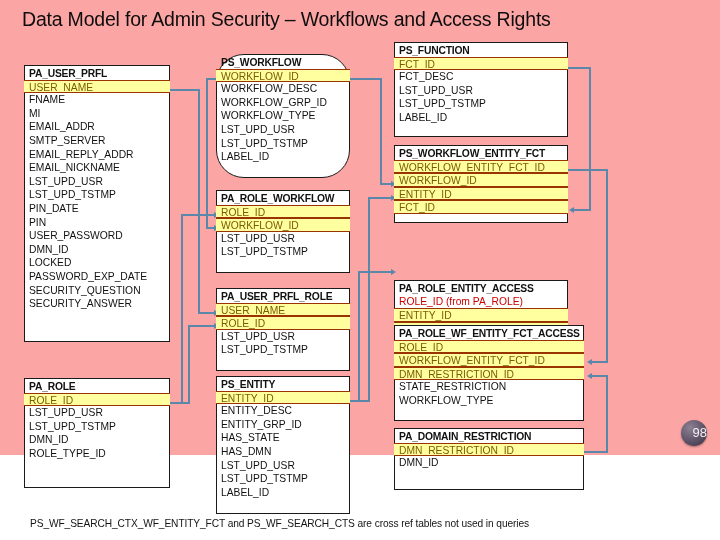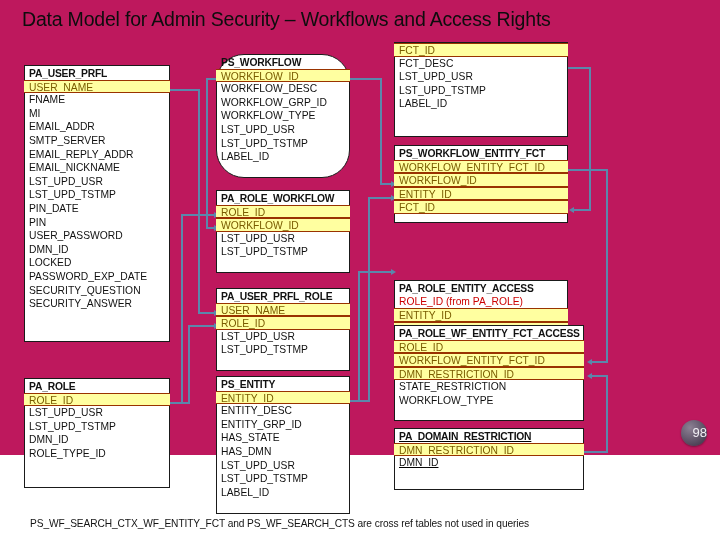--- a/index.html
+++ b/index.html
@@ -6,21 +6,21 @@
   html, body {
     margin: 0; padding: 0;
     width: 720px; height: 540px;
     background: #ffffff;
     font-family: "Liberation Sans", sans-serif;
     overflow: hidden;
   }
   #slide {
     position: relative;
     width: 720px; height: 455px;
-    background: #be185d;
+    background: #fca5a5;
   }
   
   .slide-title {
     position: absolute;
     left: 22px; top: 8px;
     width: 680px;
     font-size: 19.5px;
     font-weight: 400;
     color: #0d0d0d;
     letter-spacing: -0.2px;
@@ -222,20 +222,21 @@
     <div class="row">ENTITY_DESC</div>
     <div class="row">ENTITY_GRP_ID</div>
     <div class="row">HAS_STATE</div>
     <div class="row">HAS_DMN</div>
     <div class="row">LST_UPD_USR</div>
     <div class="row">LST_UPD_TSTMP</div>
     <div class="row">LABEL_ID</div>
   </div>
 
   <div class="tbl" style="left:394px; top:42px; width:174px; height:95px;">
+    <div class="row hdr pad-top">PS_FUNCTION</div>
     <div class="row key">FCT_ID</div>
     <div class="row">FCT_DESC</div>
     <div class="row">LST_UPD_USR</div>
     <div class="row">LST_UPD_TSTMP</div>
     <div class="row">LABEL_ID</div>
   </div>
 
   <div class="tbl" style="left:394px; top:145px; width:174px; height:78px;">
     <div class="row hdr pad-top">PS_WORKFLOW_ENTITY_FCT</div>
     <div class="row key">WORKFLOW_ENTITY_FCT_ID</div>
@@ -254,21 +255,21 @@
 
   <div class="tbl" style="left:394px; top:325px; width:190px; height:96px;">
     <div class="row hdr pad-top">PA_ROLE_WF_ENTITY_FCT_ACCESS</div>
     <div class="row key">ROLE_ID</div>
     <div class="row key">WORKFLOW_ENTITY_FCT_ID</div>
     <div class="row key">DMN_RESTRICTION_ID</div>
     <div class="row">STATE_RESTRICTION</div>
     <div class="row">WORKFLOW_TYPE</div>
   </div>
 
-  <div class="tbl" style="left:394px; top:428px; width:190px; height:62px;text-decoration:underline;">
+  <div class="tbl" style="left:394px; top:428px; width:190px; height:62px;">
     <div class="row hdr pad-top">PA_DOMAIN_RESTRICTION</div>
     <div class="row key">DMN_RESTRICTION_ID</div>
     <div class="row">DMN_ID</div>
   </div>
 
   <div class="footer-note">PS_WF_SEARCH_CTX_WF_ENTITY_FCT and PS_WF_SEARCH_CTS are cross ref tables not used in queries</div>
 
   <div class="page-badge">98</div>
 
 </div>

